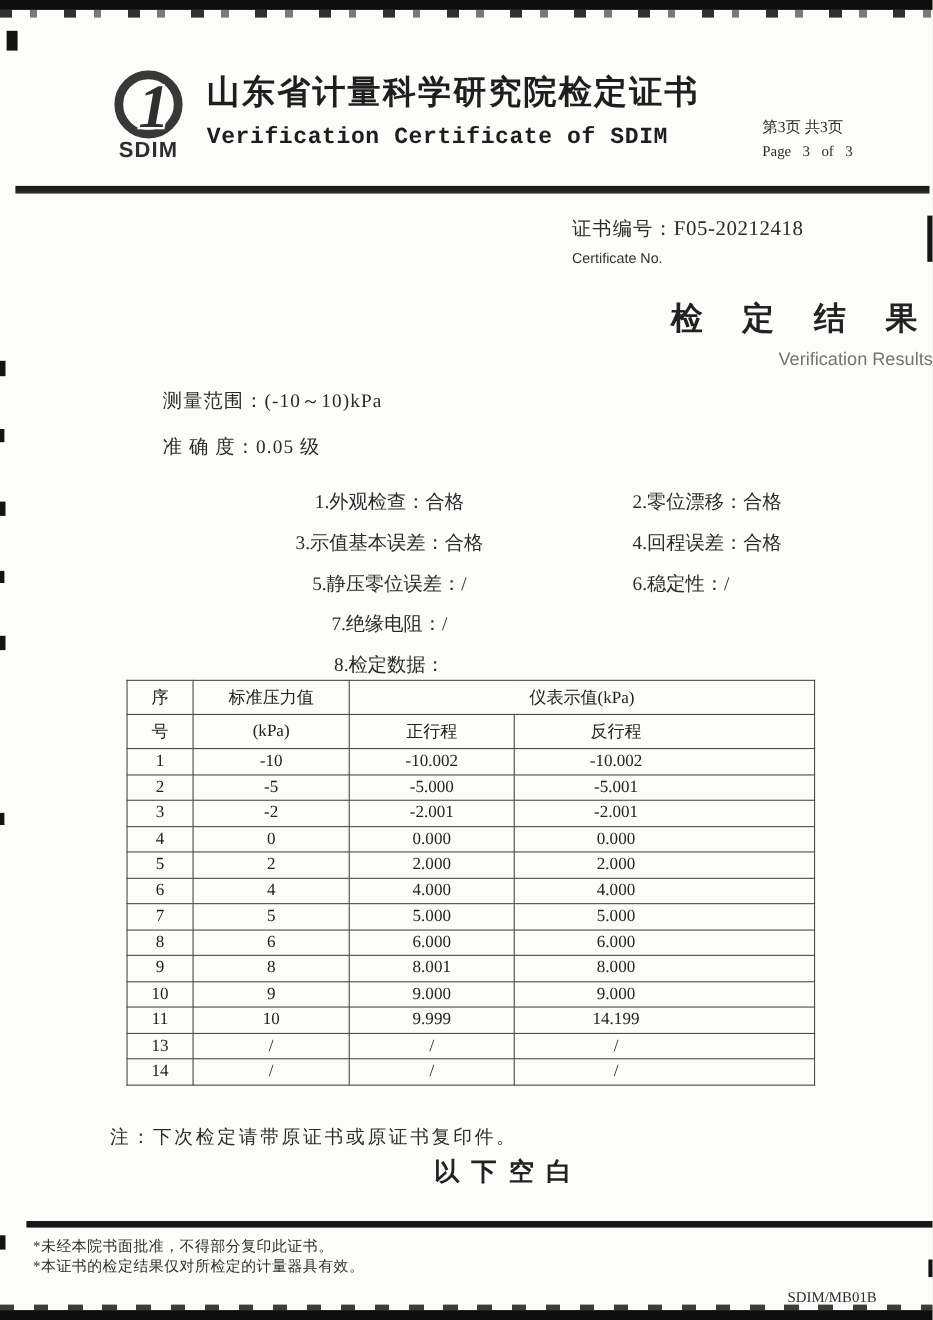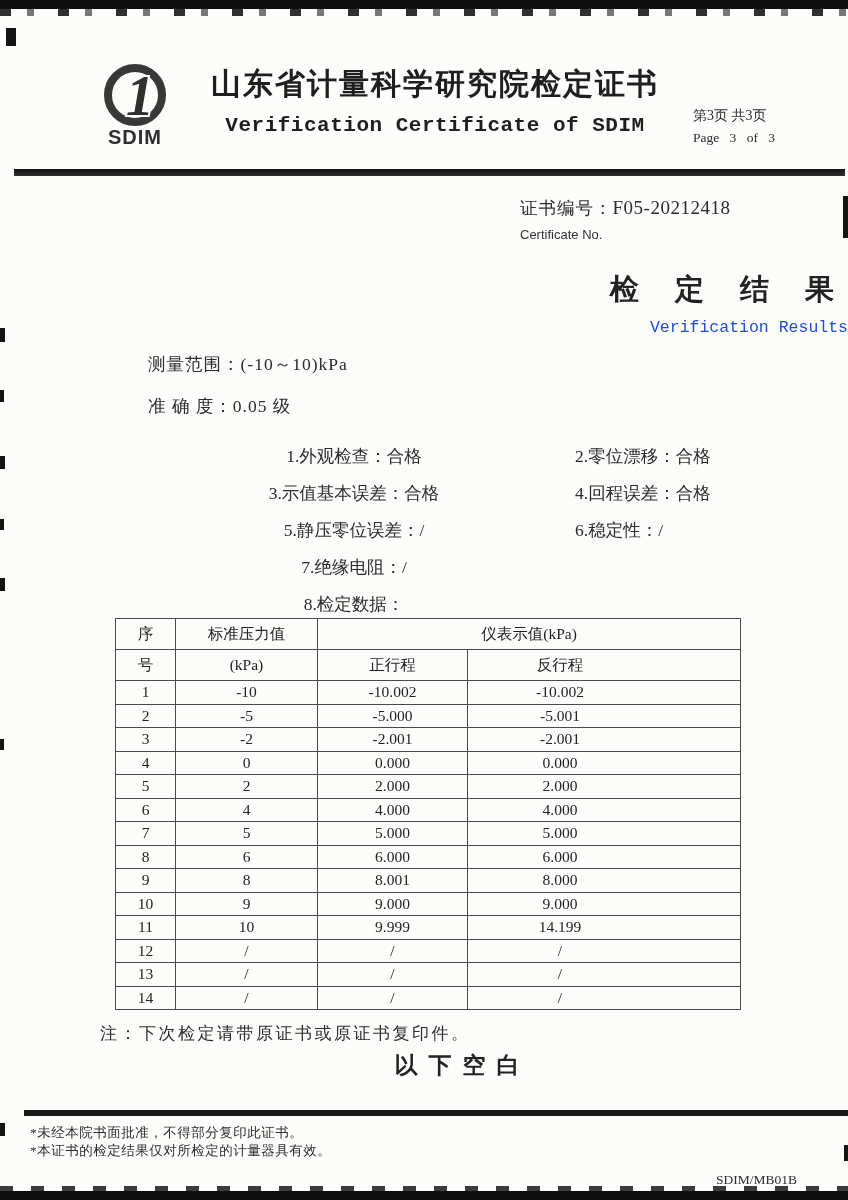--- a/index.html
+++ b/index.html
@@ -12,39 +12,39 @@
       rgba(12,12,12,.55) 27px 34px,transparent 34px 58px);}
   .bottom-band{position:absolute;bottom:0;left:0;width:848px;height:9px;background:#0d0d0d;}
   .bottom-band::before{content:"";position:absolute;top:-5px;left:0;width:100%;height:5px;
       background:repeating-linear-gradient(90deg,rgba(12,12,12,.8) 0 13px,transparent 13px 31px);}
   .speck{position:absolute;background:#141414;}
   
   .logo{position:absolute;left:92px;top:58px;width:86px;height:100px;text-align:center;}
   .logo svg{display:block;margin:0 auto;}
   .logo-text{font-family:"Liberation Sans",sans-serif;font-weight:bold;font-size:20px;
       letter-spacing:1px;color:#2e2e2e;margin-top:-8px;}
-  .header-titles{position:absolute;left:188px;top:64px;width:494px;text-align:center;}
+  .header-titles{position:absolute;left:188px;top:64px;width:494px;text-align:left;}
   .title-cn{font-family:"Liberation Sans",sans-serif;font-weight:bold;font-size:30px;
       letter-spacing:2px;color:#1e1e1e;white-space:nowrap;}
   .title-en{font-family:Liberation Mono, monospace;font-weight:bold;font-size:21px;
       color:#1e1e1e;margin-top:9px;letter-spacing:.5px;}
   .page-info{position:absolute;left:693px;top:107px;width:150px;font-size:14px;color:#2b2b2b;}
   .page-info .en{font-size:13.5px;margin-top:5px;word-spacing:7px;}
   .rule-top{position:absolute;left:14px;top:169px;width:831px;height:7px;
       background:linear-gradient(180deg,#141414,#303030);}
   
   .cert-no{position:absolute;left:520px;top:196px;}
   .cert-label{font-size:17.5px;letter-spacing:1px;}
   .cert-value{font-size:19px;letter-spacing:.5px;}
   .cert-en{font-family:"Liberation Sans",sans-serif;font-size:13px;margin-top:7px;color:#333;}
   
   .result-title{position:absolute;left:0;top:270px;width:848px;text-align:right;}
   .result-cn{font-family:"Liberation Sans",sans-serif;font-weight:bold;font-size:29px;
       letter-spacing:14px;text-indent:14px;color:#222;}
-  .result-en{font-family:Liberation Mono, monospace;font-size:16.5px;margin-top:8px;color:#1d4ed8;}
+  .result-en{font-family:Liberation Sans, sans-serif;font-size:16.5px;margin-top:8px;color:#737373;}
   
   .spec-line{position:absolute;left:148px;font-size:17.5px;letter-spacing:1px;}
   .spec-1{top:352px;} .spec-2{top:394px;}
   
   .items{position:absolute;left:133px;top:444px;width:640px;font-size:17.5px;}
   .item-row{display:flex;height:23px;margin-bottom:14px;}
   .item-left{width:442px;text-align:center;}
   
   .vtable{position:absolute;left:115px;top:618px;width:625px;border-collapse:collapse;
       table-layout:fixed;font-size:15.5px;color:#222;}
@@ -235,26 +235,20 @@
           <td class="c2">9.000</td>
           <td class="c3">9.000</td>
         </tr>
         <tr>
           <td class="c0">11</td>
           <td class="c1">10</td>
           <td class="c2">9.999</td>
           <td class="c3">14.199</td>
         </tr>
         <tr>
-          <td class="c0">12</td>
-          <td class="c1">/</td>
-          <td class="c2">/</td>
-          <td class="c3">/</td>
-        </tr>
-        <tr>
           <td class="c0">13</td>
           <td class="c1">/</td>
           <td class="c2">/</td>
           <td class="c3">/</td>
         </tr>
         <tr>
           <td class="c0">14</td>
           <td class="c1">/</td>
           <td class="c2">/</td>
           <td class="c3">/</td>

